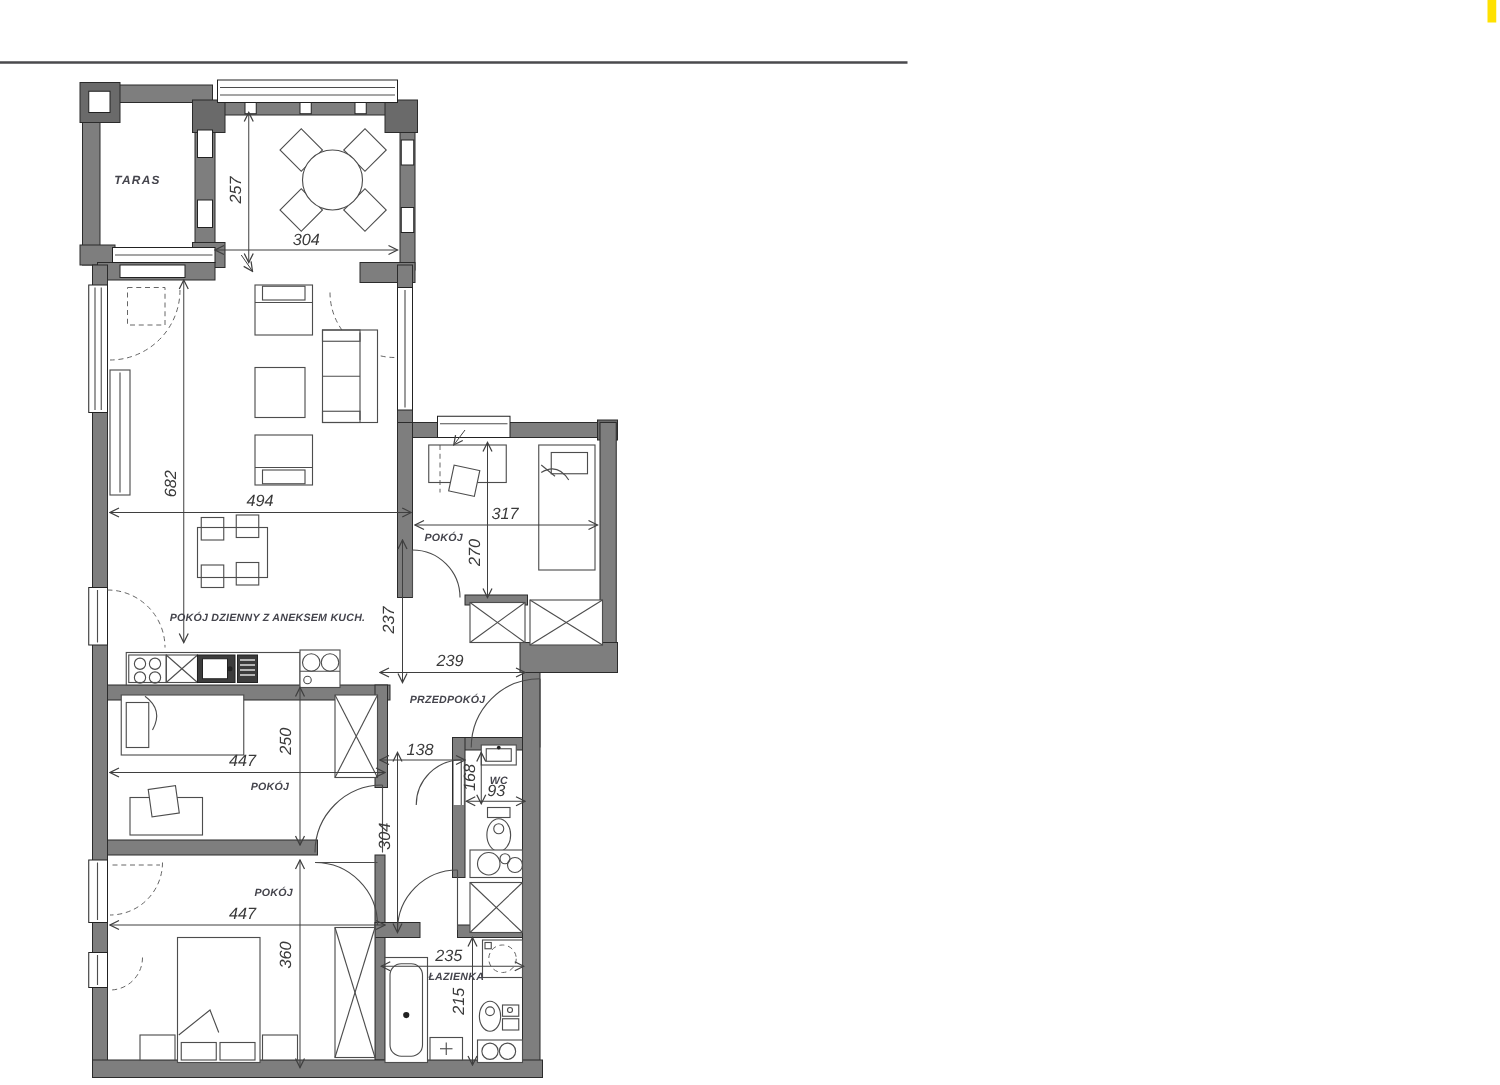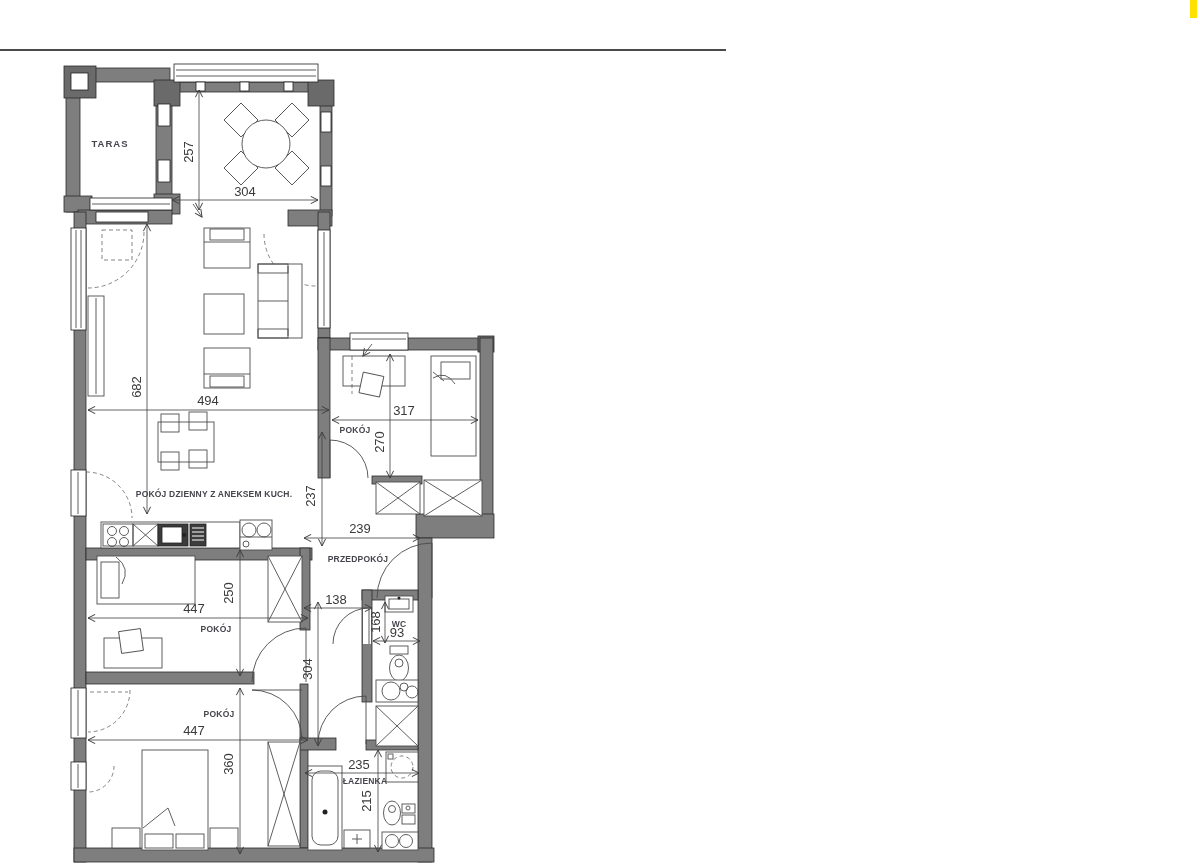--- a/index.html
+++ b/index.html
@@ -1,17 +1,17 @@
 <!DOCTYPE html>
 <html style="--rule-color: #4a4a4d; --highlight-color: #ffe100; --wall-color: #7e7e7e; --line-color: #3f3f3f;"><head>
 <meta charset="utf-8">
 <style>
   html,body{margin:0;padding:0;background:#fff;}
   .canvas{position:relative;width:1200px;height:868px;background:#fff;overflow:hidden;
-          font-family:"Liberation Sans",sans-serif;}
+          font-family:"Liberation Sans",sans-serif;font-style:italic;}
   .top-rule{position:absolute;left:0;top:49px;width:726px;height:2px;background:var(--rule-color,#4a4a4d);}
   .highlight{position:absolute;left:1190px;top:0;width:7px;height:18px;background:var(--highlight-color,#ffe100);}
   svg{position:absolute;left:0;top:0;}
   svg text{font-family:"Liberation Sans",sans-serif;fill:#3a3a3a;}
   .dim-t{font-size:13px;}
   .lbl{font-size:8.5px;font-weight:700;fill:#45454d;letter-spacing:.2px;}
   .lbl-big{font-size:9.5px;font-weight:700;fill:#45454d;letter-spacing:1px;}
   .wall{fill:#7e7e7e;stroke:#2b2b2b;stroke-width:.8;}
   .block{fill:#6a6a6a;stroke:#2b2b2b;stroke-width:.8;}
   .win{fill:#ffffff;stroke:#222;stroke-width:.8;}

